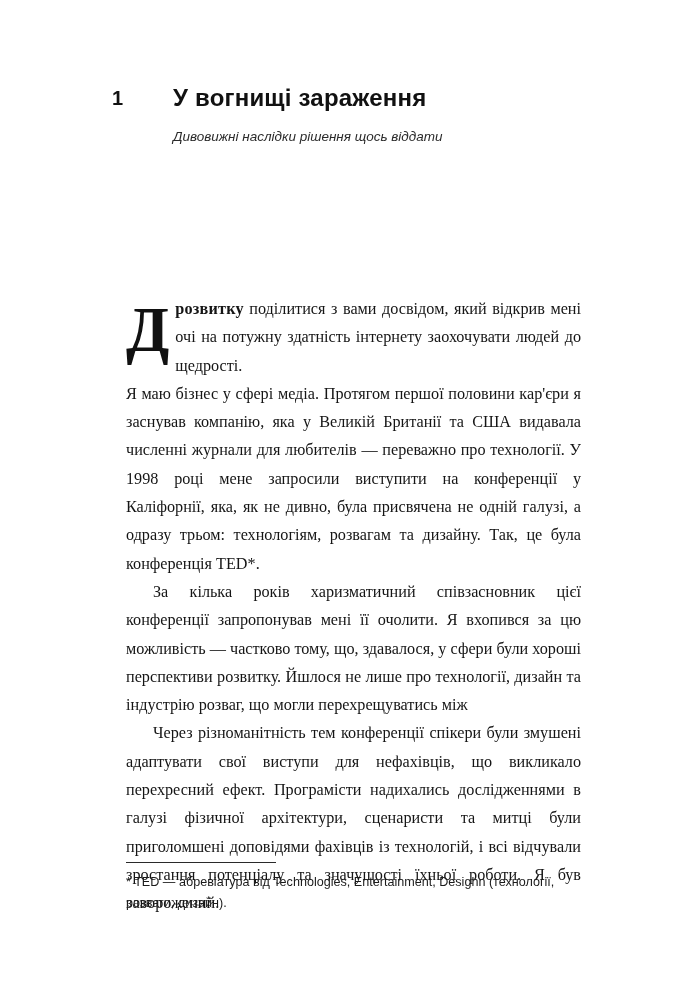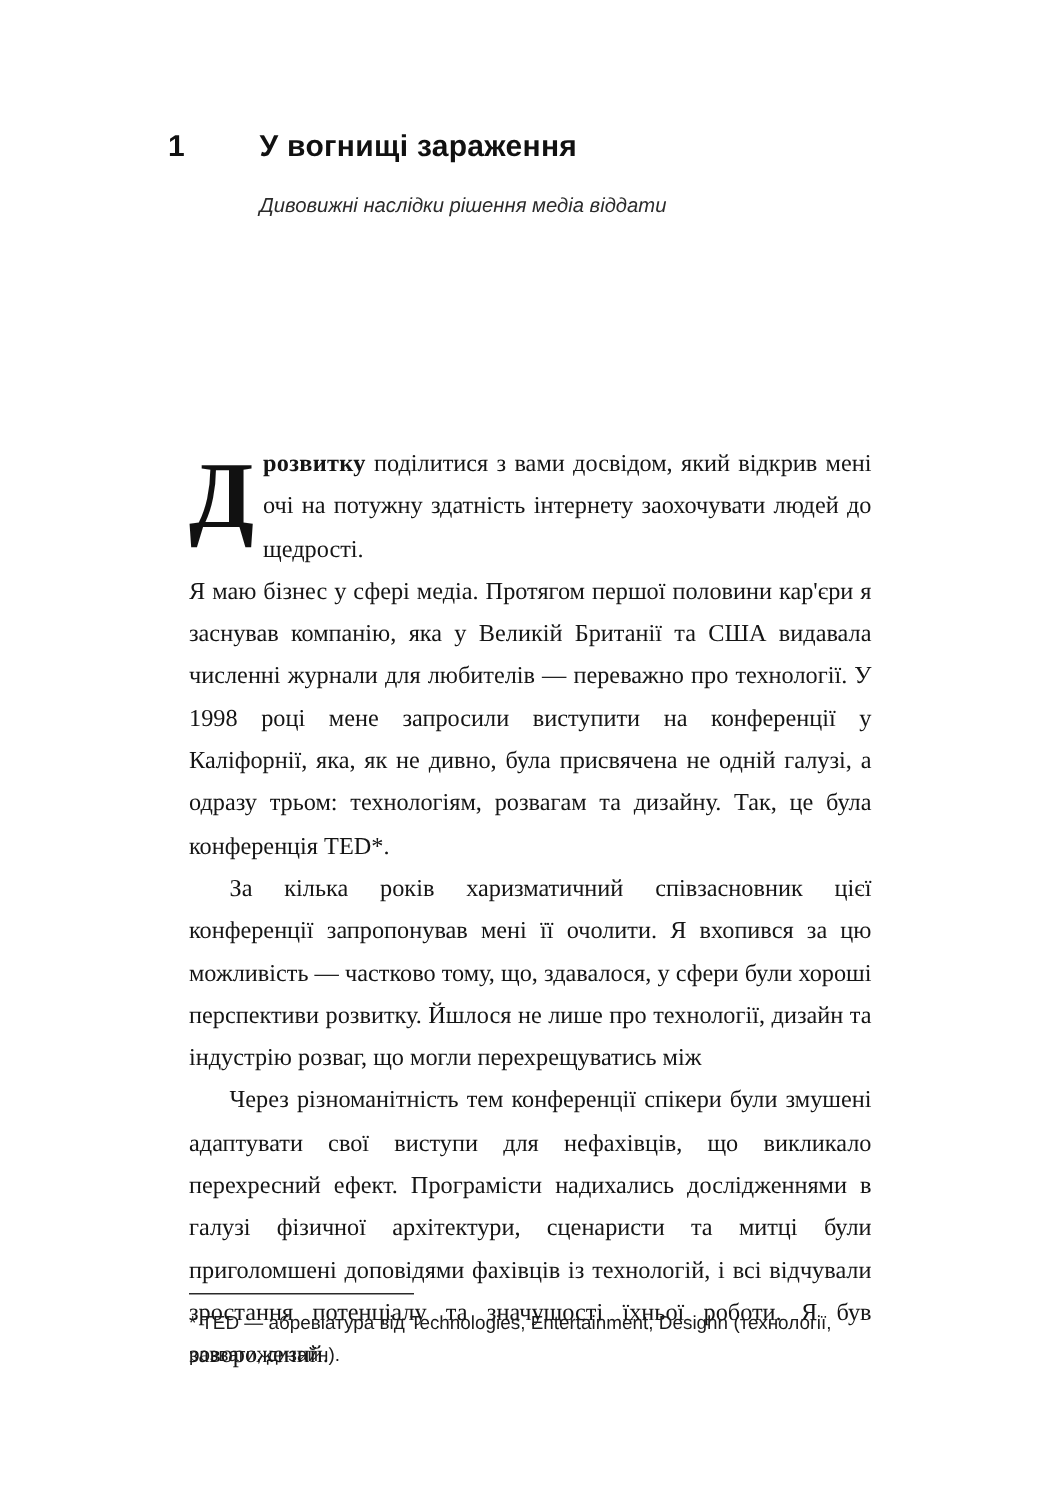--- a/index.html
+++ b/index.html
@@ -41,21 +41,21 @@
     font-size: 20px;
     line-height: 24px;
     color: #111111;
   }
   .chapter-title {
     position: absolute;
     left: 61px;
     top: 0;
     font-family: "Liberation Sans", sans-serif;
     font-weight: bold;
-    font-size: 20px;
+    font-size: 24px;
     line-height: 24px;
     letter-spacing: 0.2px;
     color: #111111;
     white-space: nowrap;
   }
   .chapter-subtitle {
     position: absolute;
     left: 61px;
     top: 42px;
     font-family: "Liberation Sans", sans-serif;
@@ -128,21 +128,21 @@
   }
 </style>
 </head>
 <body>
 
 <div class="page">
 
   <div class="chapter-header">
     <div class="chapter-number">1</div>
     <div class="chapter-title">У вогнищі зараження</div>
-    <div class="chapter-subtitle">Дивовижні наслідки рішення медіа віддати</div>
+    <div class="chapter-subtitle">Дивовижні наслідки рішення щось віддати</div>
   </div>
 
   <div class="body-block">
     <p class="dropcap-para"><span class="dropcap">Д</span><span class="smallcaps-run">розвитку</span><span> поділитися з вами досвідом, який відкрив мені очі на потужну здатність інтернету заохочувати людей до щедрості.</span></p>
     <p>Я маю бізнес у сфері медіа. Протягом першої половини кар'єри я заснував компанію, яка у Великій Британії та США видавала численні журнали для любителів — переважно про технології. У 1998 році мене запросили виступити на конференції у Каліфорнії, яка, як не дивно, була присвячена не одній галузі, а одразу трьом: технологіям, розвагам та дизайну. Так, це була конференція TED*.</p>
     <p class="indent">За кілька років харизматичний співзасновник цієї конференції запропонував мені її очолити. Я вхопився за цю можливість — частково тому, що, здавалося, у сфери були хороші перспективи розвитку. Йшлося не лише про технології, дизайн та індустрію розваг, що могли перехрещуватись між</p>
     <p class="indent">Через різноманітність тем конференції спікери були змушені адаптувати свої виступи для нефахівців, що викликало перехресний ефект. Програмісти надихались дослідженнями в галузі фізичної архітектури, сценаристи та митці були приголомшені доповідями фахівців із технологій, і всі відчували зростання потенціалу та значущості їхньої роботи. Я був заворожений.</p>
   </div>
 
   <div class="footnote-rule"></div>

